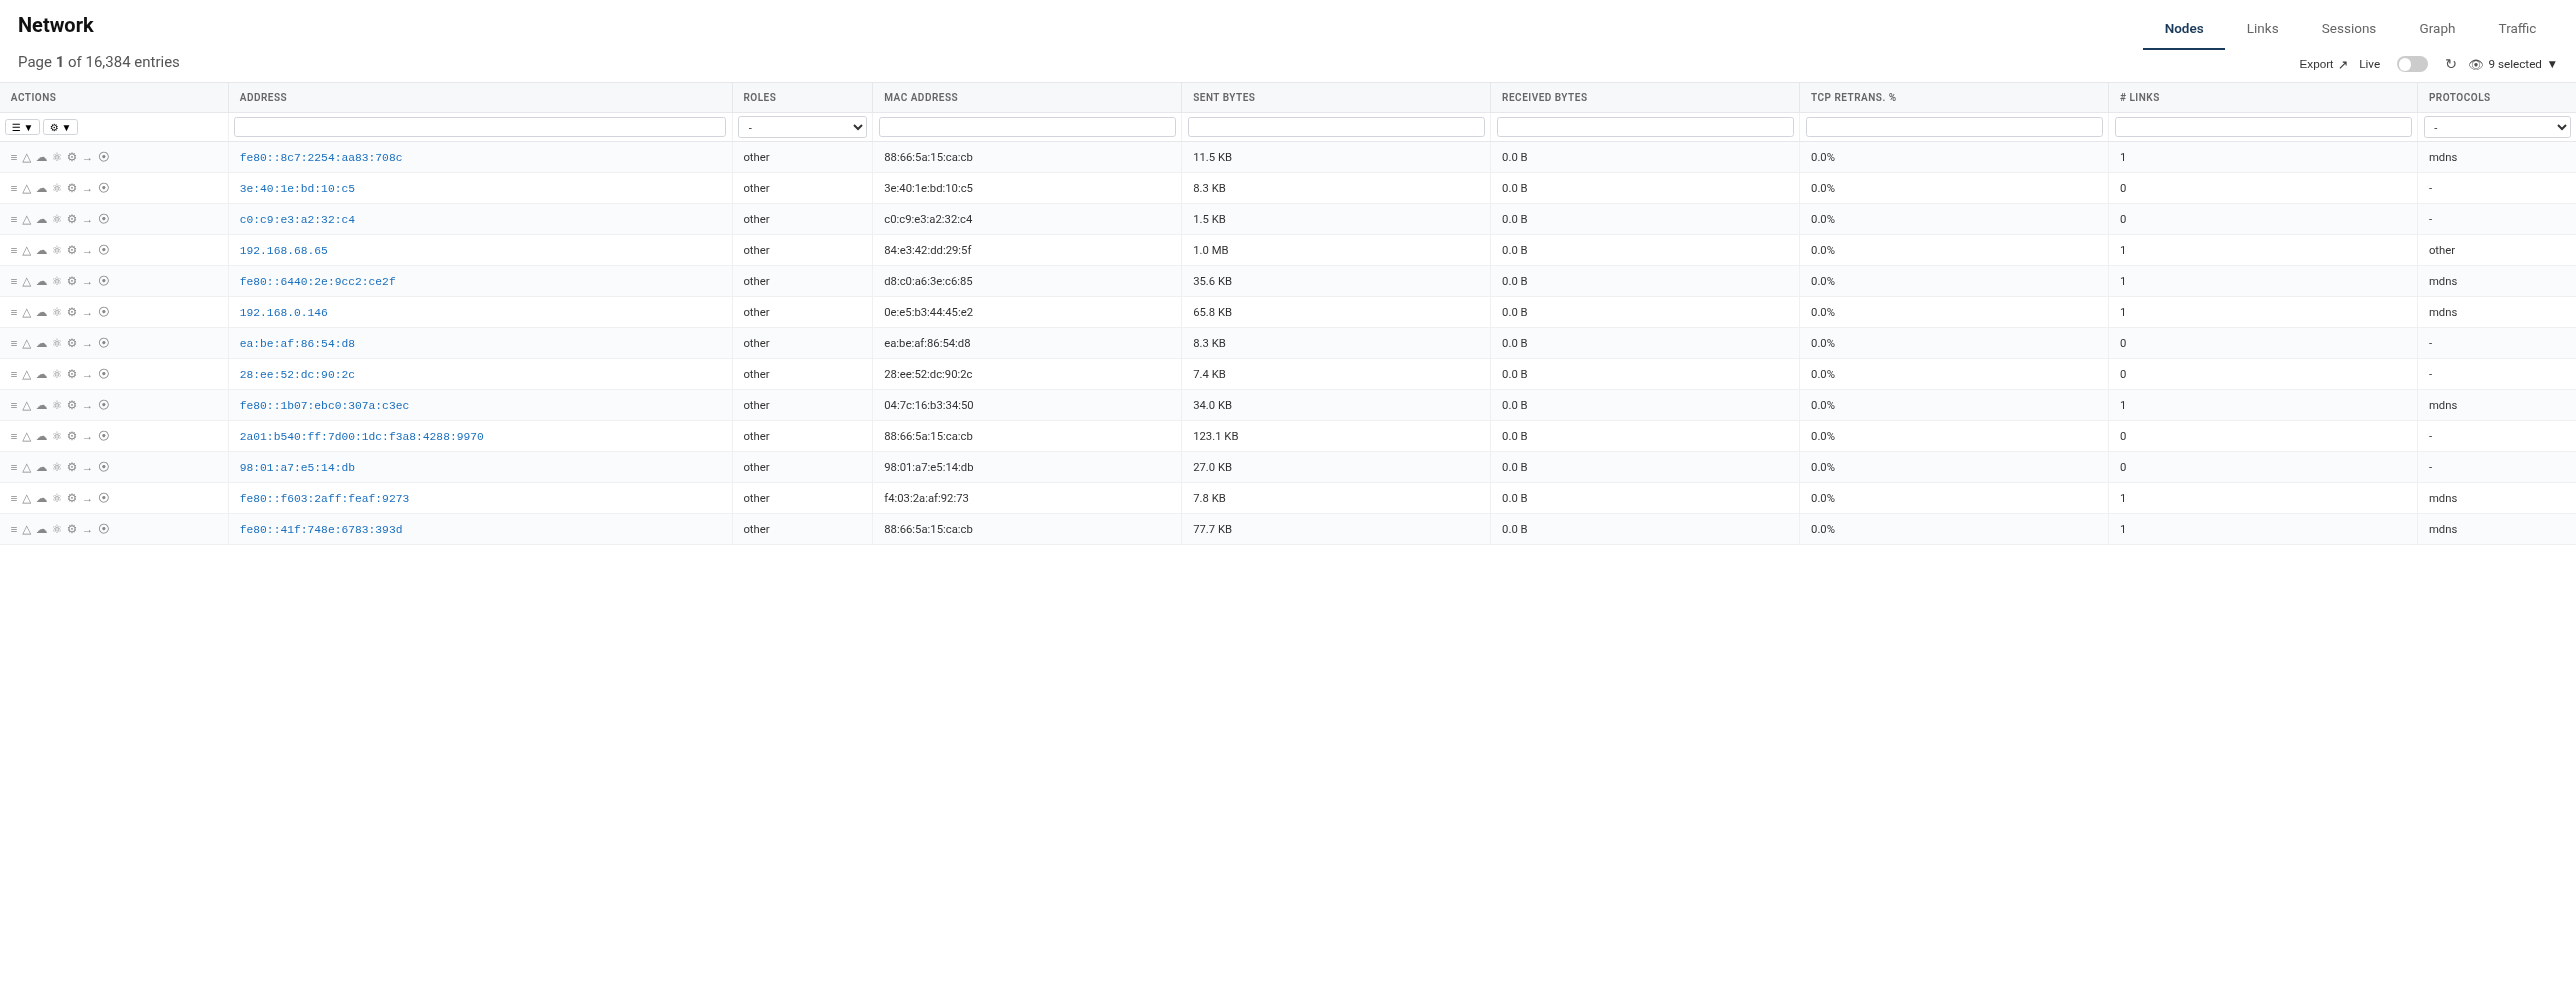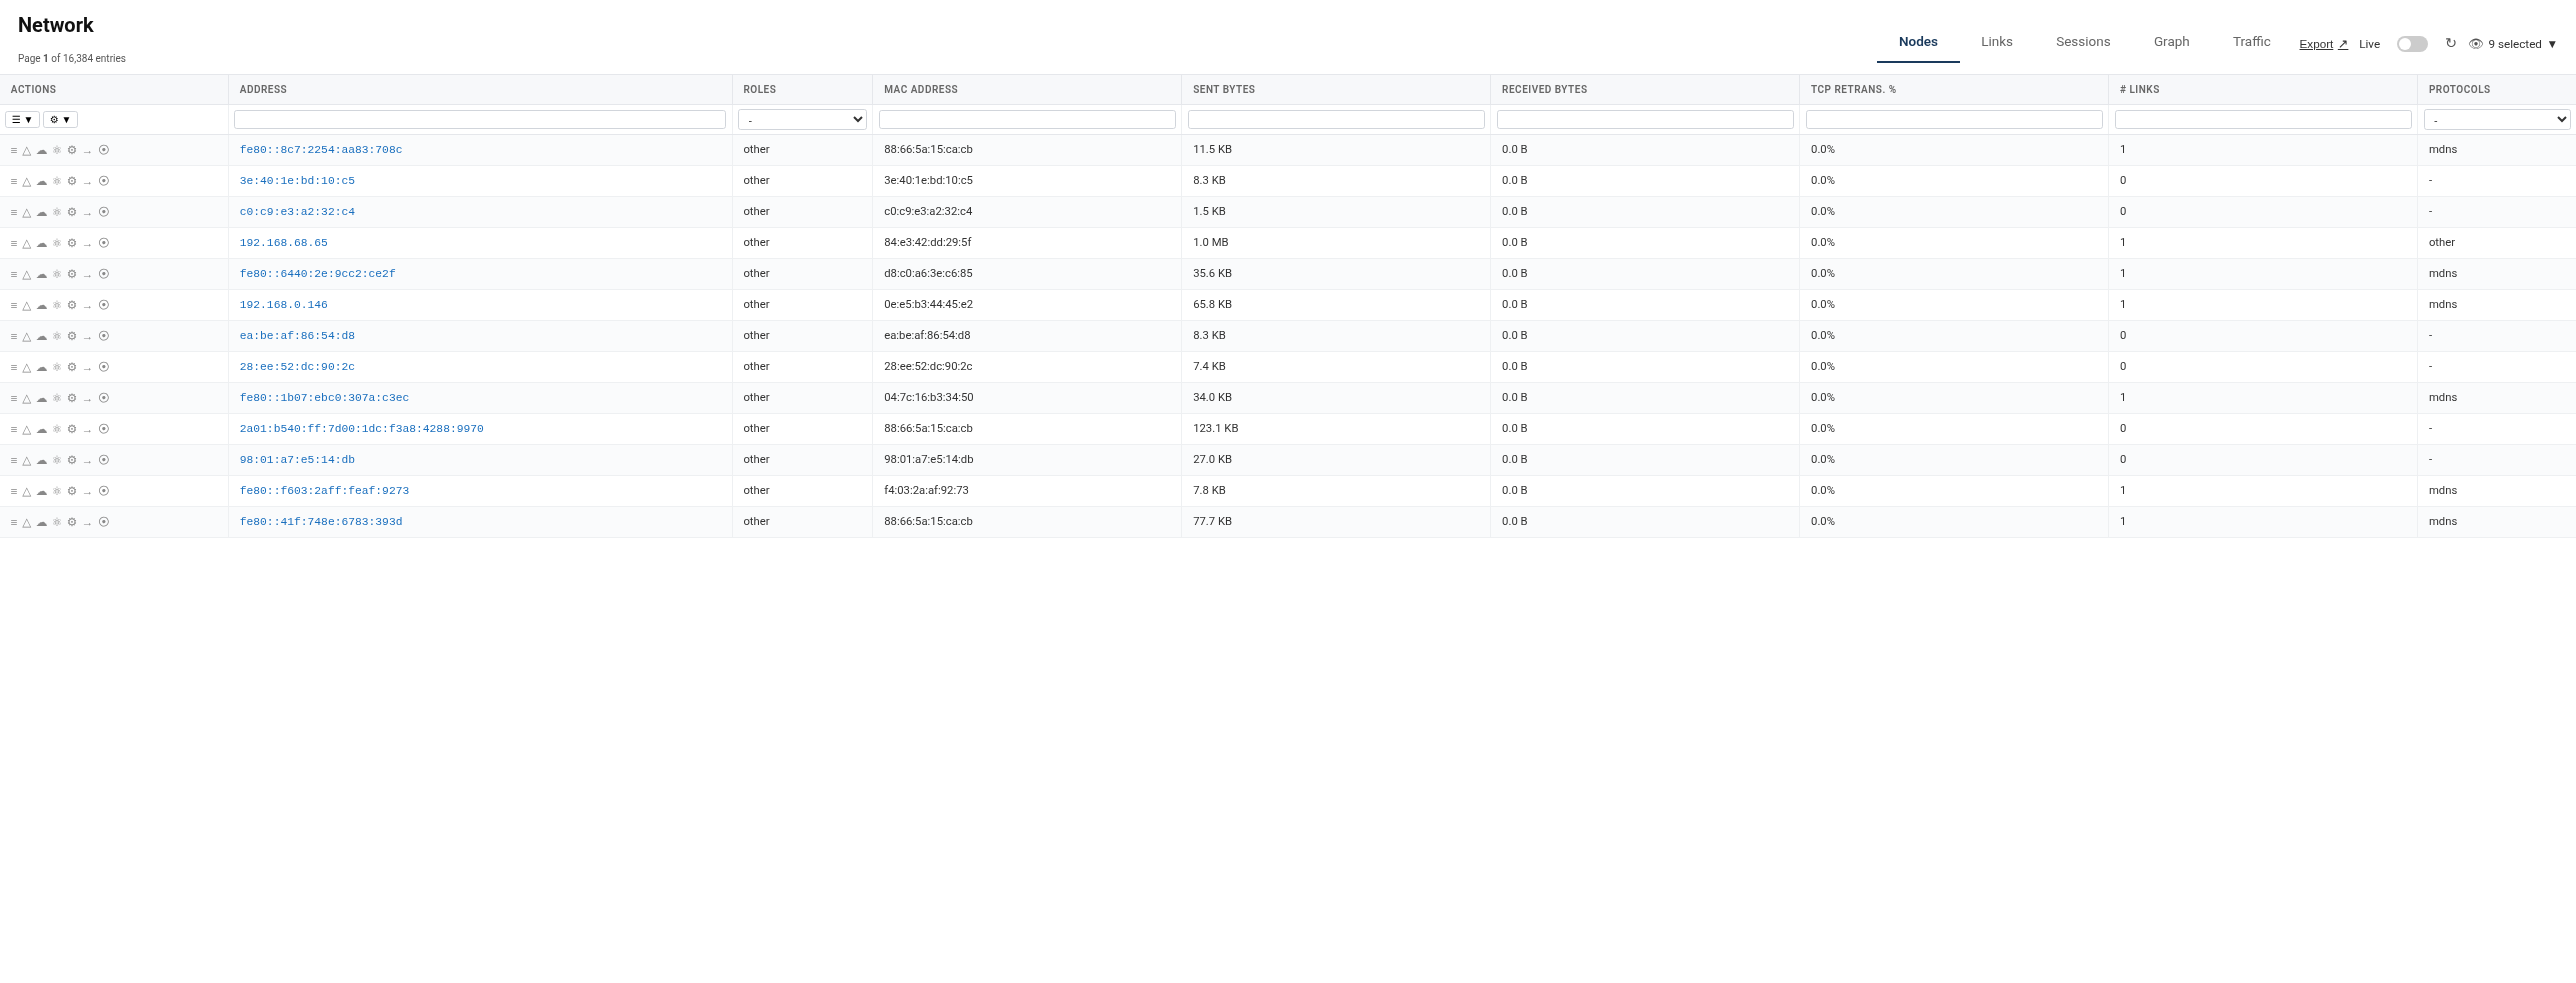--- a/index.html
+++ b/index.html
@@ -1,29 +1,29 @@
 <!DOCTYPE html>
 <html style="font-size:14.4px"><head>
   <meta charset="utf-8">
   <style>
     * { box-sizing: border-box; margin: 0; padding: 0; }
     body { font-family: -apple-system, BlinkMacSystemFont, 'Segoe UI', Roboto, sans-serif; font-size: 11.7px; color: #333; background: #fff; }
 
     .header { display: flex; align-items: center; justify-content: space-between; padding: 12.6px 18px 0 18px; border-bottom: 1.8px solid #e5e7eb; }
     .header-left h1 { font-size: 20px; font-weight: 700; color: #111; }
-    .header-left .page-info { font-size: 10px; color: #555; margin-top: 16px; padding-bottom: 10.8px; text-align: right; }
+    .header-left .page-info { font-size: 15px; color: #555; margin-top: 16px; padding-bottom: 10.8px; text-align: right; }
     .header-left .page-info strong { font-weight: 700; }
-    .header-right { display: flex; align-items: flex-end; flex-direction: row; gap: 7.2px; }
+    .header-right { display: flex; align-items: flex-end; flex-direction: column; gap: 7.2px; }
 
     .nav-tabs { display: flex; gap: 0; }
     .nav-tab { padding: 7.2px 21.6px 12.6px 21.6px; font-size: 13.5px; color: #666; cursor: pointer; border-bottom: 2.7px solid transparent; margin-bottom: -1.8px; }
     .nav-tab.active { color: #1a3a5c; font-weight: 600; border-bottom: 2.7px solid #1a3a5c; }
 
     .toolbar { display: flex; align-items: center; gap: 10.8px; padding-bottom: 9px; }
-    .export-btn { display: flex; align-items: center; gap: 4.5px; font-size: 11.7px; color: #333; cursor: pointer; border: none; background: none; text-decoration: underline; }
+    .export-btn { display: flex; gap: 4.5px; font-size: 11.7px; color: #333; cursor: pointer; border: none; background: none; }
     .live-toggle { display: flex; align-items: center; gap: 17px; font-size: 11.7px; }
     .toggle-track { width: 31px; height: 16px; background: #ccc; border-radius: 8px; position: relative; cursor: pointer; }
     .toggle-knob { width: 12.6px; height: 12.6px; background: #fff; border-radius: 50%; position: absolute; top: 1.8px; left: 1.8px; transition: left 0.2s; }
     .refresh-icon { cursor: pointer; font-size: 14.4px; color: #555; }
     .selected-badge { display: flex; align-items: center; gap: 4.5px; font-size: 11.7px; color: #333; cursor: pointer; }
     .eye-icon { font-size: 12.6px; color: #555; }
 
     .table-container { overflow-x: auto; }
     table { width: 100%; border-collapse: collapse; padding-left: 16px; }
     thead tr { background: #f7f8fa; }

